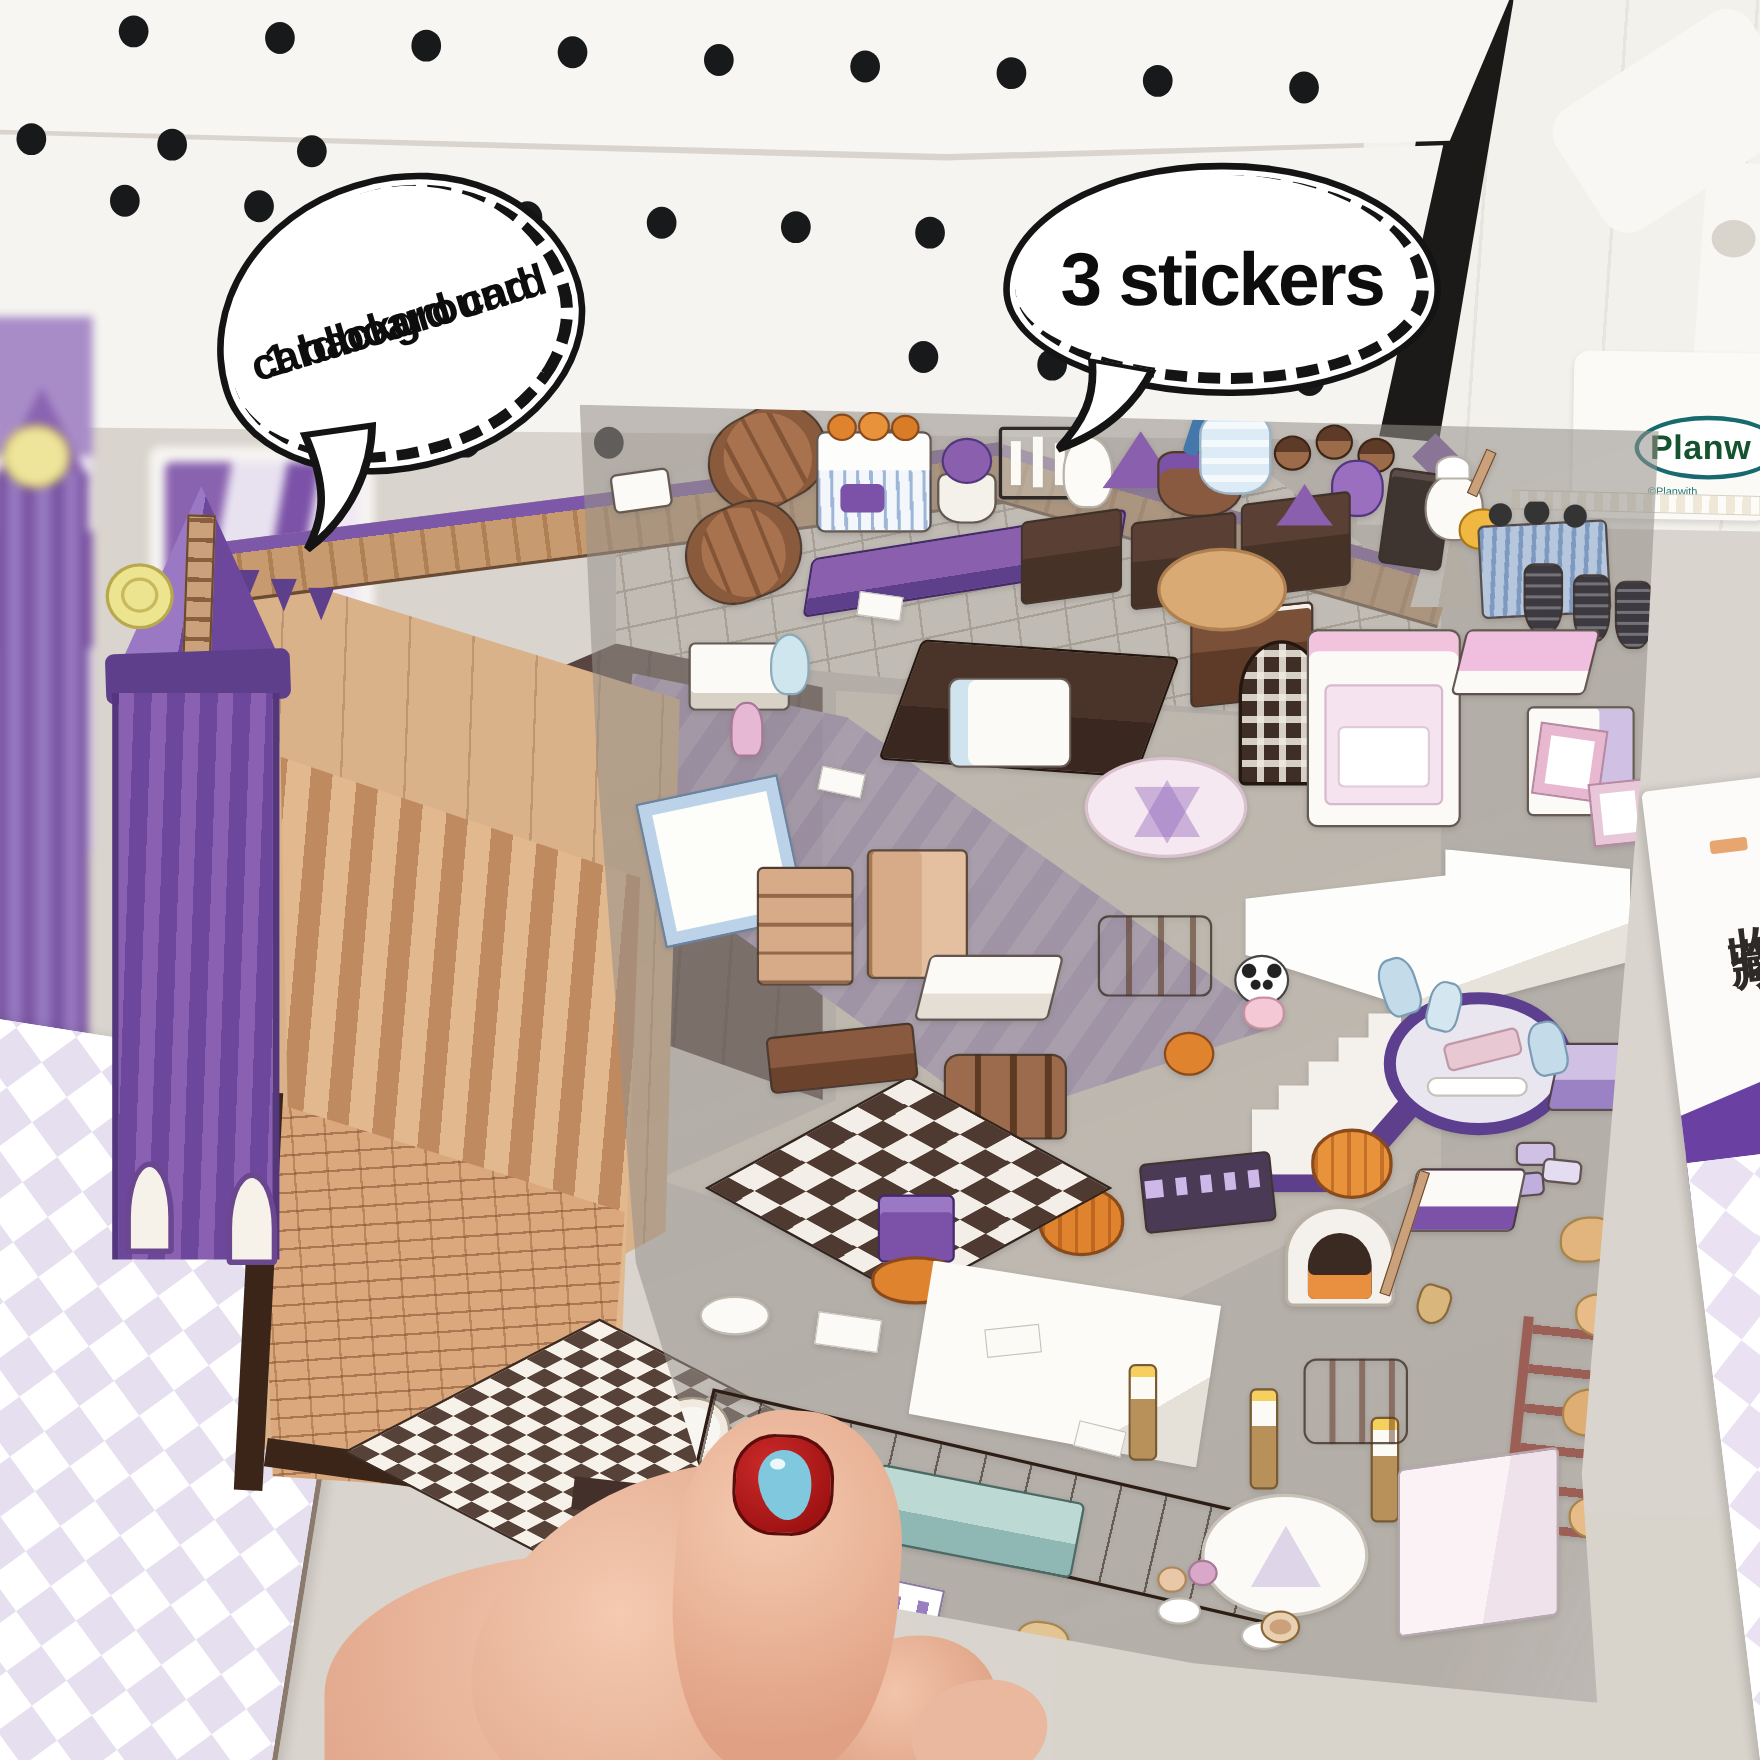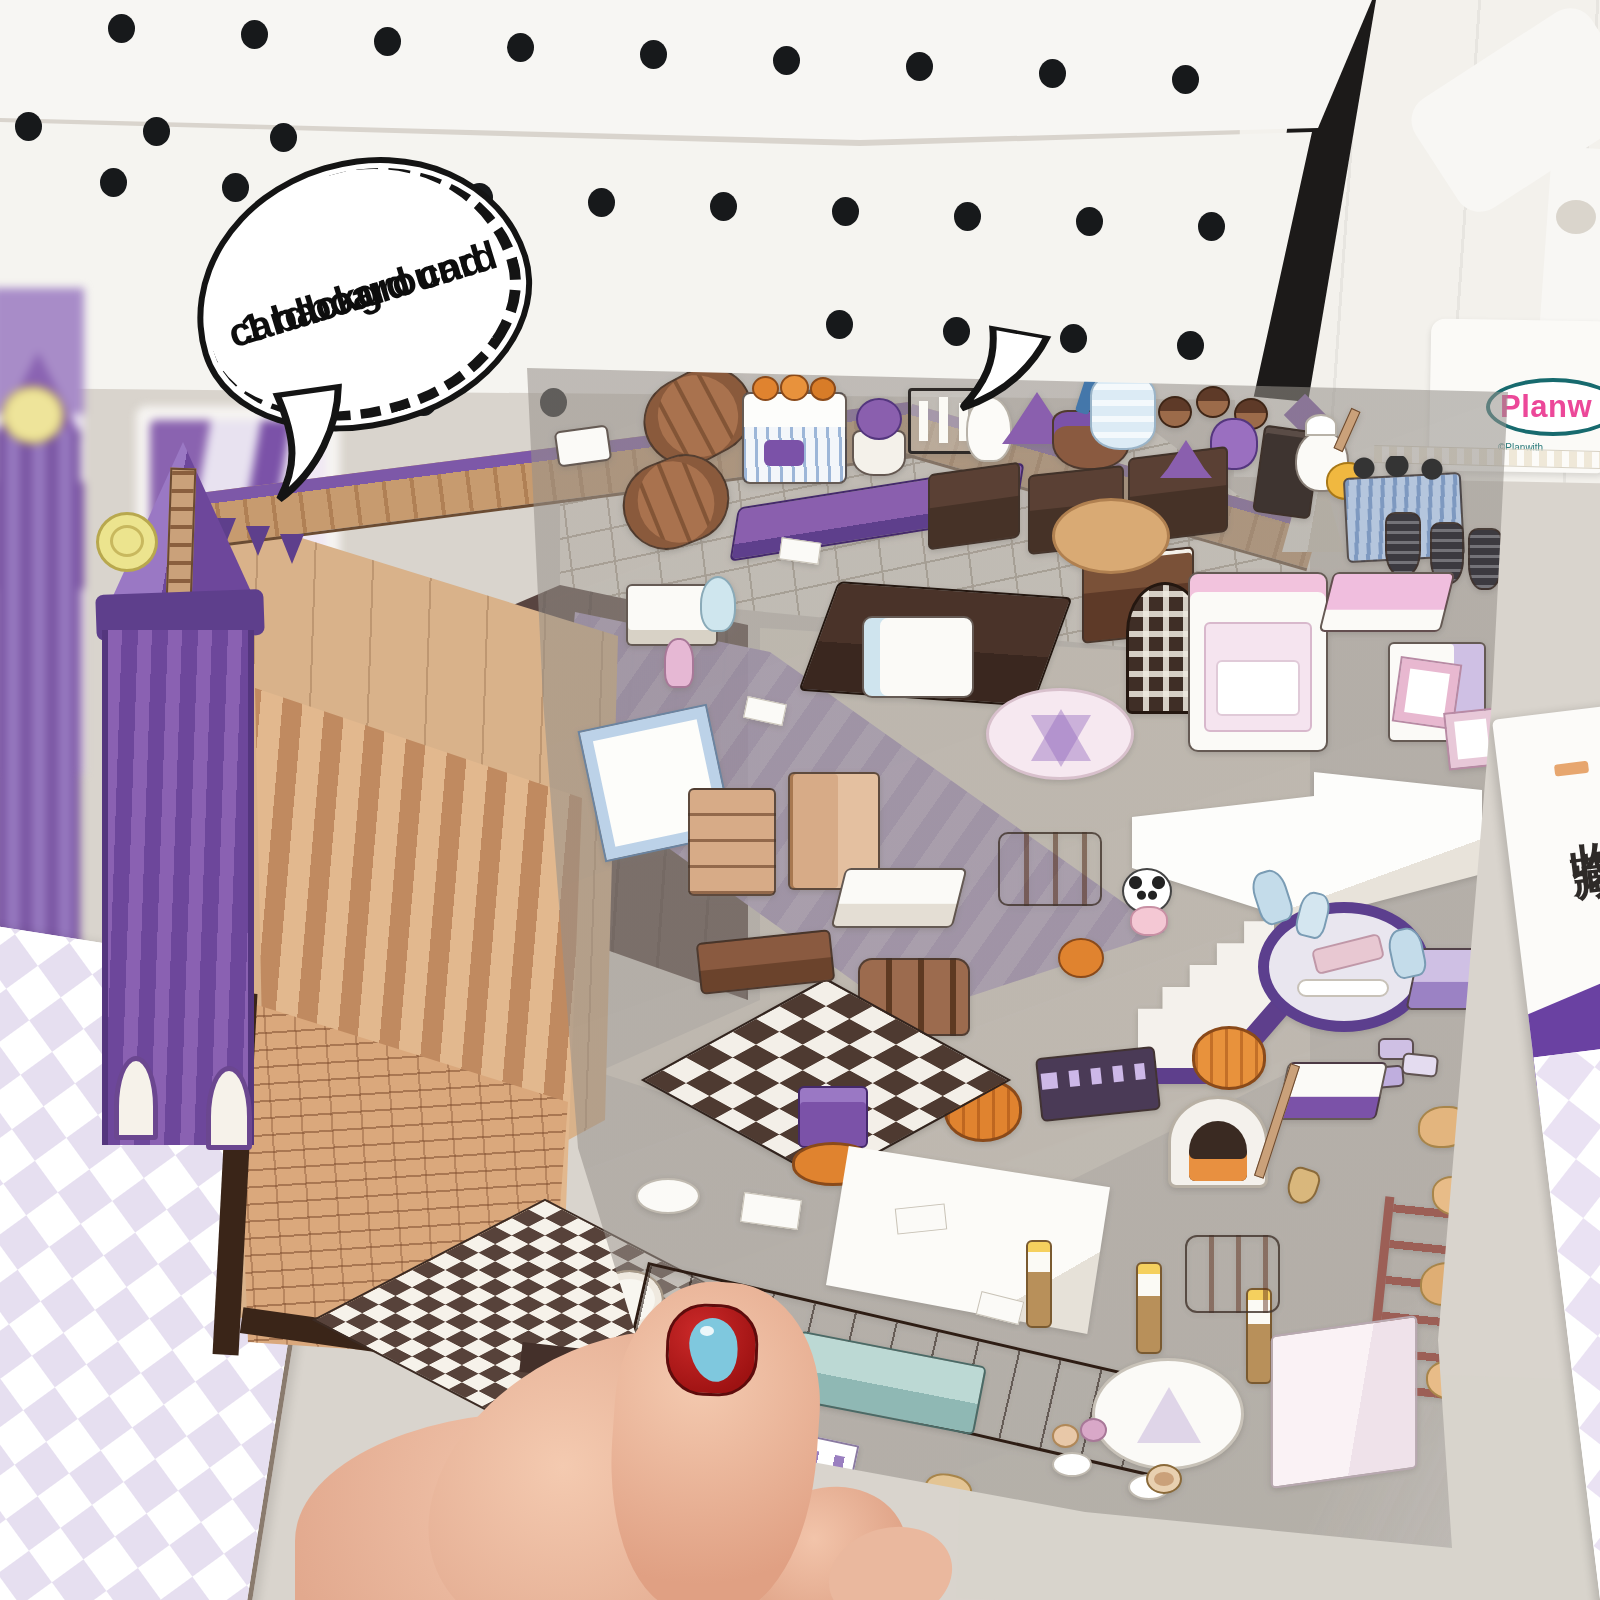--- a/index.html
+++ b/index.html
@@ -71,21 +71,21 @@
       <div class="dot" style="left: 670px; top: 388.34px;"></div>
       <div class="dot" style="left: 800px; top: 389.12px;"></div>
     </div>
 
   <div style="inset:0;">
     <div style="left:1420px;top:45px;width:210px;height:130px;background:#f8f7f4;border-radius:26px;transform:rotate(-33deg);"></div>
     <div style="left:1545px;top:148px;width:72px;height:205px;background:#f8f7f4;border-radius:20px;transform:rotate(4deg);"></div>
     <div style="left:1556px;top:200px;width:40px;height:34px;background:#dad5cc;border-radius:50%;"></div>
     <div style="left:1430px;top:320px;width:180px;height:152px;background:#fbfaf7;border-radius:14px;transform:rotate(1deg);box-shadow:0 3px 6px rgba(0,0,0,.12);"></div>
     <div style="left:1486px;top:378px;width:134px;height:58px;border:4px solid #176a6e;border-radius:50%;background:#fff;overflow:hidden;display:flex;align-items:center;">
-      <span style="position:relative;padding-left:10px;font-size:31px;font-weight:bold;color:#ec4899;letter-spacing:.5px;">Planw</span>
+      <span style="position:relative;padding-left:10px;font-size:31px;font-weight:bold;color:#14532d;letter-spacing:.5px;">Planw</span>
     </div>
     <div style="left:1498px;top:442px;width:110px;font-size:10px;color:#2a7a7a;">©Planwith</div>
     <div style="left:1374px;top:448px;width:232px;height:18px;transform:rotate(1.5deg);
          background:repeating-linear-gradient(90deg,#efe8d8 0 8px,#fcfbf8 8px 15px);border-top:1px solid #d8d2c4;border-bottom:1px solid #d8d2c4;"></div>
   </div>
 
   <div style="inset:0;filter:blur(4px);">
     <div style="left:136px;top:406px;width:204px;height:244px;background:#f6f4f1;border-radius:10px;"></div>
     <div style="left:150px;top:420px;width:176px;height:150px;background:linear-gradient(100deg,#8a63b0 0 30%,#e8e2f0 30% 55%,#7b52a8 55% 70%,#f0e8f4 70%);border-radius:6px;"></div>
     <div style="left:150px;top:575px;width:176px;height:58px;background:linear-gradient(90deg,#5e3f8c 0 40%,#caa17a 40% 70%,#8a5a40 70%);border-radius:4px;"></div>
@@ -400,17 +400,24 @@
       <div class="btxt" style="font-size:40px;line-height:1.3;letter-spacing:-1px;">
         <span>1 background</span>
         <span>cardboard card</span>
       </div>
     </div>
   </div>
   <svg style="left:268px;top:386px;transform:rotate(-8deg);" width="120" height="112" viewBox="0 0 120 112">
     <path d="M16,2 C30,52 24,78 4,106 C48,82 72,40 78,2 Z" fill="#ffffff" stroke="#141414" stroke-width="7"></path>
   </svg>
 
+  <div style="left:912px;top:148px;width:398px;height:212px;">
+    <div class="bubble-body" style="inset:0;">
+      <div class="btxt" style="font-size:68px;letter-spacing:-2px;">
+        <span>3 stickers</span>
+      </div>
+    </div>
+  </div>
   <svg style="left:966px;top:332px;transform:rotate(10deg);" width="112" height="92" viewBox="0 0 112 92">
     <path d="M18,0 C28,34 20,58 2,86 C46,62 66,28 74,0 Z" fill="#ffffff" stroke="#141414" stroke-width="7"></path>
   </svg>
 
 </div>
 
 </body></html>

